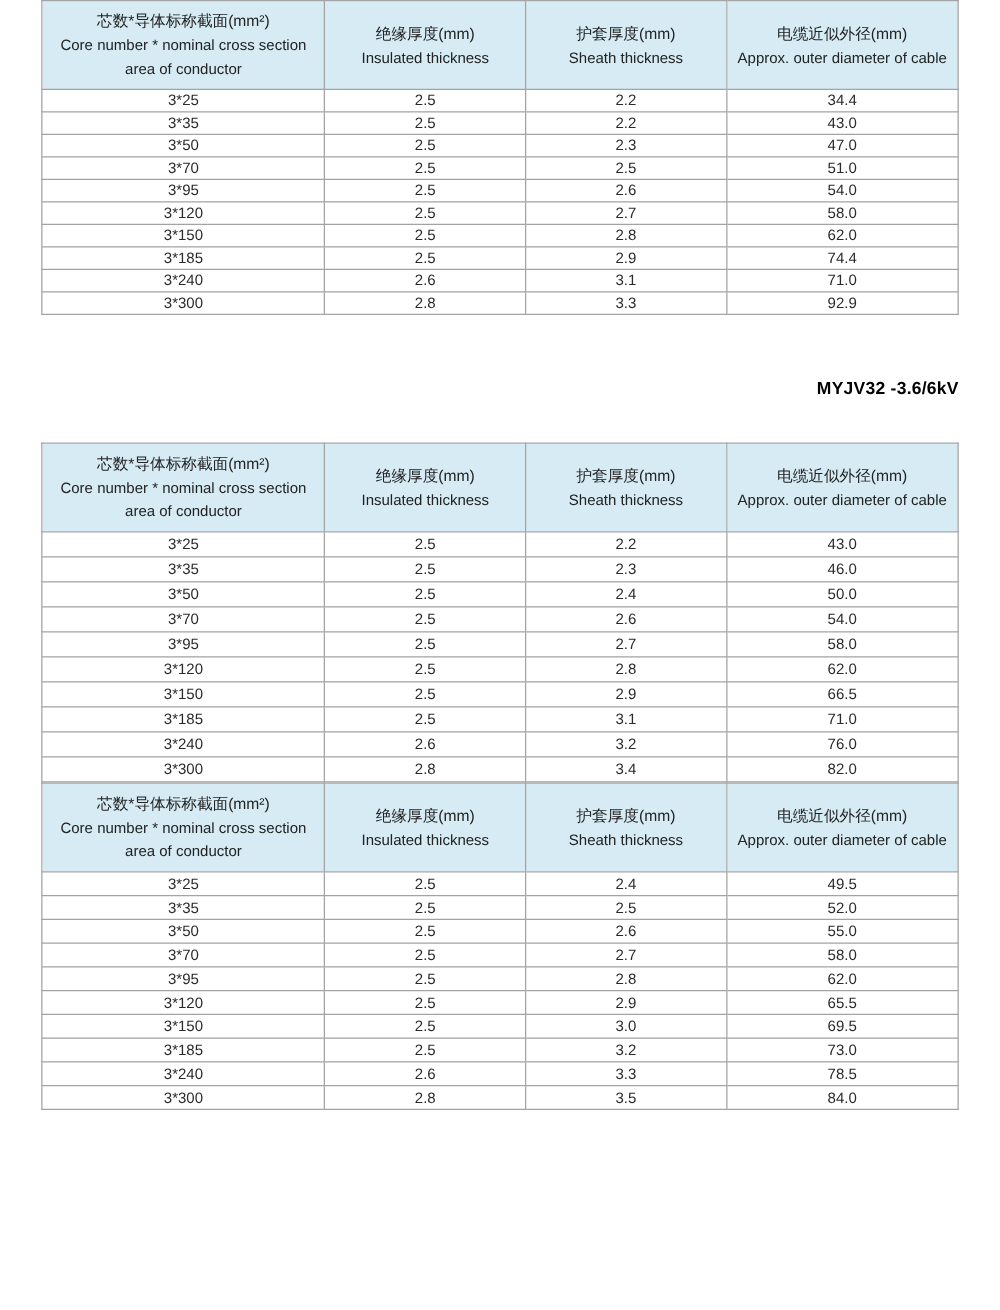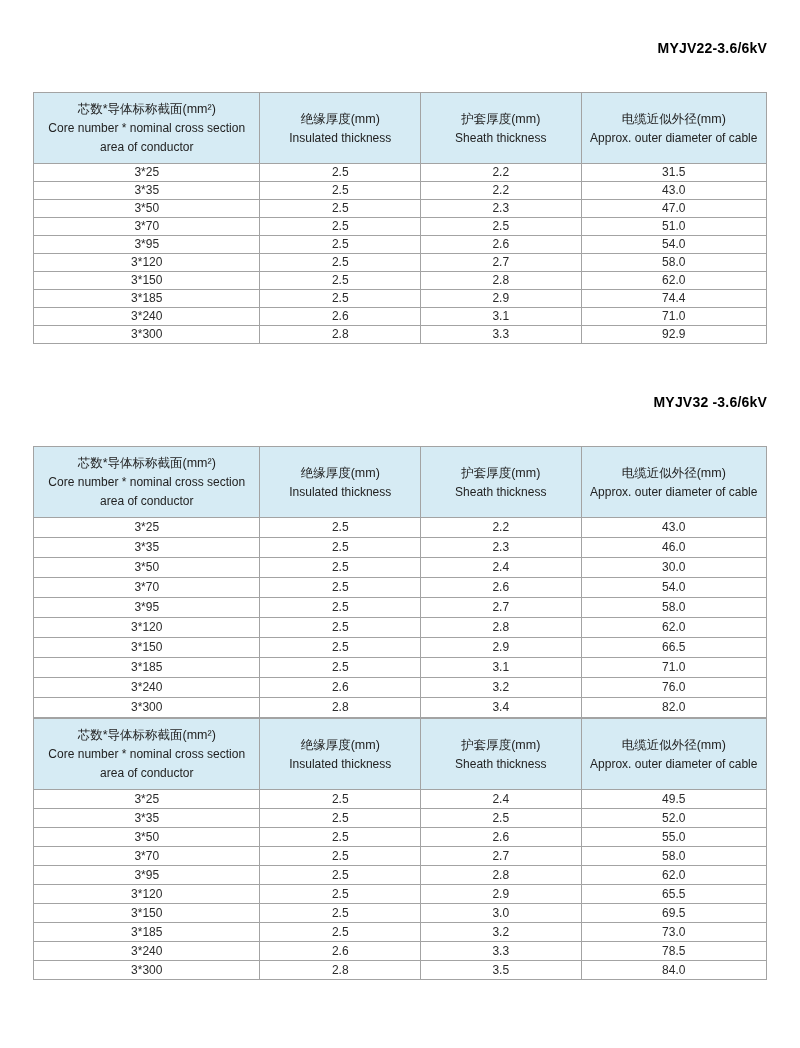--- a/index.html
+++ b/index.html
@@ -66,21 +66,20 @@
   col.c2 { width: 21.9%; }
   col.c3 { width: 21.9%; }
   col.c4 { width: 25.3%; }
 </style>
 </head>
 <body>
 
 <div class="page">
 
   <section class="table-block tb1">
-    <div class="table-title">MYJV22-3.6/6kV</div>
     <table>
       <colgroup>
           <col class="c1">
           <col class="c2">
           <col class="c3">
           <col class="c4">
         </colgroup>
       <thead>
         <tr>
           <th>
@@ -100,21 +99,21 @@
             <span class="zh">电缆近似外径(mm)</span>
             <span class="en">Approx. outer diameter of cable</span>
           </th>
         </tr>
       </thead>
       <tbody>
           <tr>
             <td>3*25</td>
             <td>2.5</td>
             <td>2.2</td>
-            <td>31.5</td>
+            <td>34.4</td>
           </tr>
           <tr>
             <td>3*35</td>
             <td>2.5</td>
             <td>2.2</td>
             <td>43.0</td>
           </tr>
           <tr>
             <td>3*50</td>
             <td>2.5</td>
@@ -207,21 +206,21 @@
           <tr>
             <td>3*35</td>
             <td>2.5</td>
             <td>2.3</td>
             <td>46.0</td>
           </tr>
           <tr>
             <td>3*50</td>
             <td>2.5</td>
             <td>2.4</td>
-            <td>30.0</td>
+            <td>50.0</td>
           </tr>
           <tr>
             <td>3*70</td>
             <td>2.5</td>
             <td>2.6</td>
             <td>54.0</td>
           </tr>
           <tr>
             <td>3*95</td>
             <td>2.5</td>

